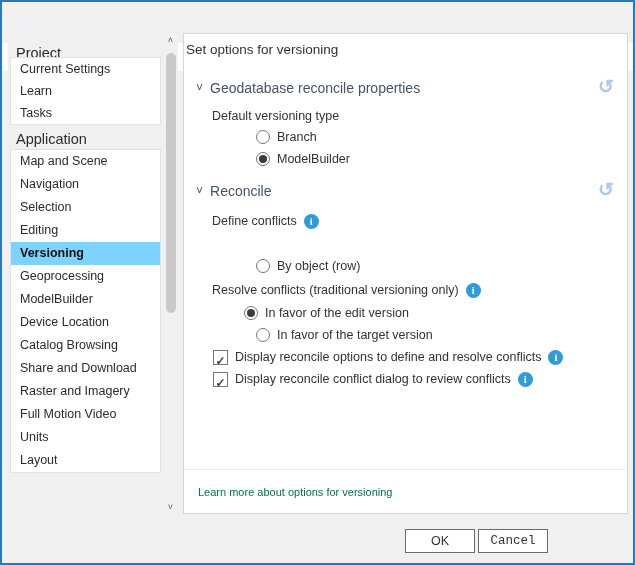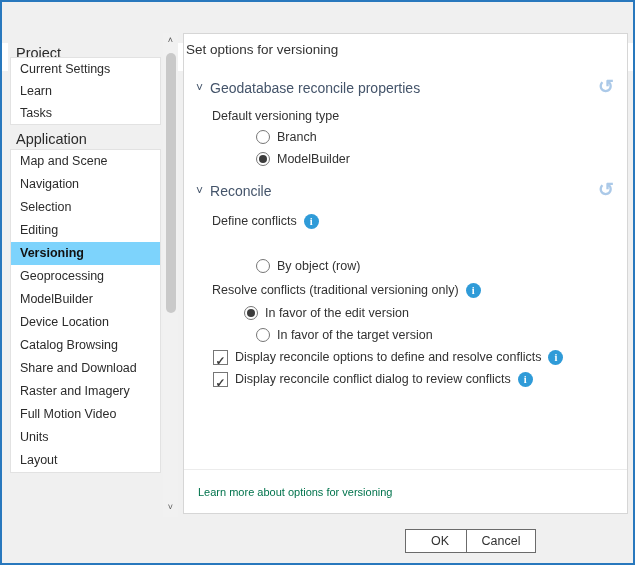--- a/index.html
+++ b/index.html
@@ -55,21 +55,21 @@
   .checkbox .check-glyph{font-size:12px;font-weight:700;color:#3c3c3c;line-height:14px;}
 
   .info-icon{width:15px;height:15px;border-radius:50%;background:#2f9bd8;color:#ffffff;font-size:10.5px;font-weight:700;text-align:center;line-height:15px;flex:0 0 auto;cursor:pointer;font-family:"Liberation Serif",serif;}
 
   .link-footer{position:absolute;left:0;bottom:0;width:443px;height:44px;border-top:1px solid #ececec;display:flex;align-items:center;padding-left:14px;}
   .learn-link{font-size:11px;color:#00734c;cursor:pointer;white-space:nowrap;}
 
   
   .btn{position:absolute;top:527px;width:70px;height:24px;background:#ffffff;border:1px solid #6b6b6b;font-size:12.5px;color:#323232;text-align:center;line-height:22px;cursor:pointer;}
   .btn-ok{left:403px;}
-  .btn-cancel{left:464px;}
+  .btn-cancel{left:476px;font-family:Liberation Mono, monospace;}
 </style>
 </head>
 <body>
 
 <div id="dialog">
 
   <div class="titlebar">
     <span class="title-text">Options</span>
     <span class="win-btn btn-max">
       <span class="max-glyph"></span>

